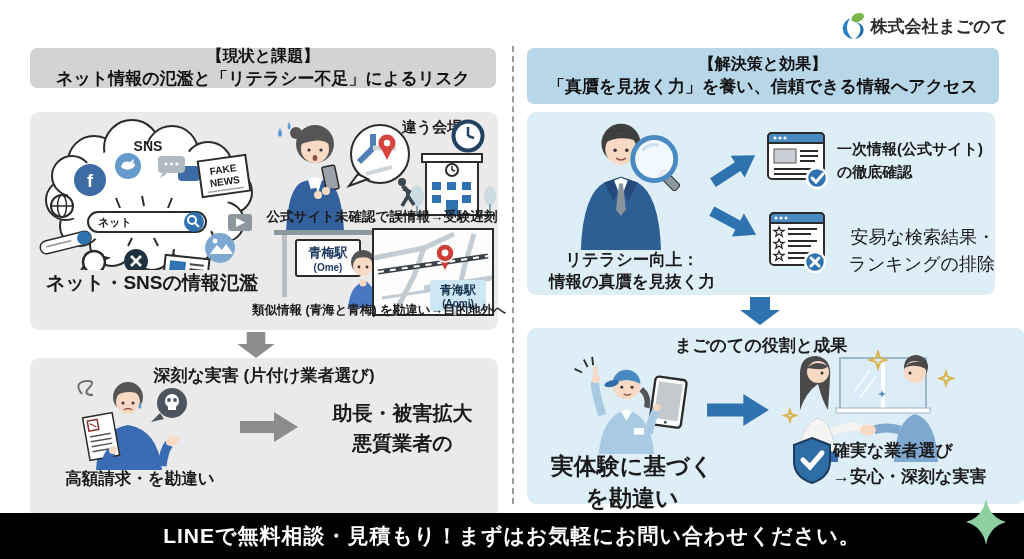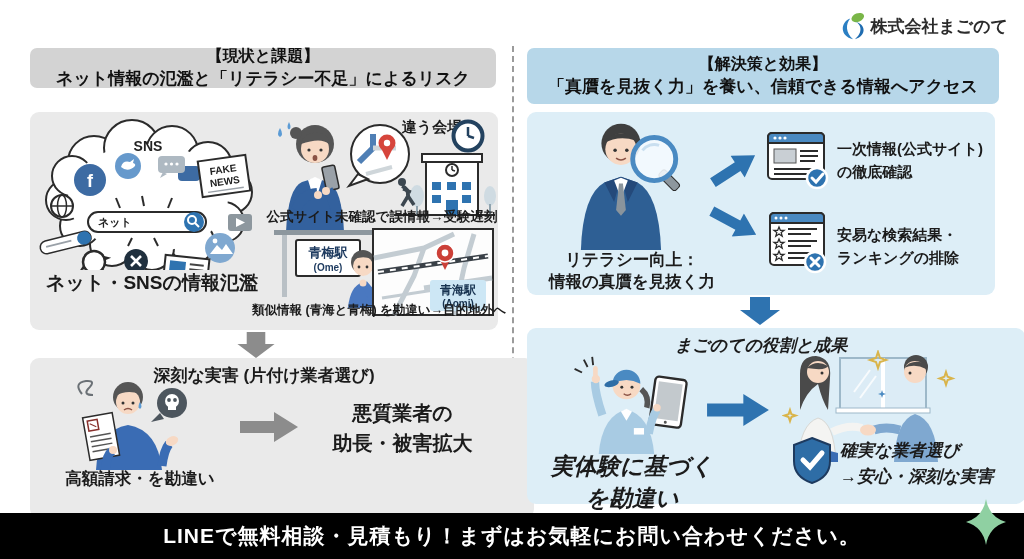--- a/index.html
+++ b/index.html
@@ -240,21 +240,21 @@
     <text x="86" y="66" font-size="12" font-weight="bold" fill="#16324f" text-anchor="middle">青海駅</text>
     <text x="86" y="79" font-size="10" font-weight="bold" fill="#16324f" text-anchor="middle">(Aomi)</text>
   </svg>
   <div class="abs cap nowrap" style="left:222px;top:190px;width:246px;font-size:12.5px;">類似情報 (青海と青梅) を勘違い→目的地外へ</div>
 </div>
 
 <svg class="abs" style="left:236px;top:332px;" width="40" height="26" viewBox="0 0 40 28">
   <polygon points="10,0 30,0 30,13 40,13 20,28 0,13 10,13" fill="#8c8c8c"></polygon>
 </svg>
 
-<div class="abs panel gpanel" style="left:30px;top:358px;width:468px;height:160px;padding-left:36px;">
+<div class="abs panel gpanel" style="left:30px;top:358px;width:468px;height:160px;">
   <div class="abs cap nowrap" style="left:0;top:6px;width:468px;font-size:17px;">深刻な実害 (片付け業者選び)</div>
   <svg class="abs" style="left:36px;top:20px;" width="126" height="92" viewBox="0 0 126 92">
     <path d="M16,16 q-9,-11 4,-13 q11,-1 2,8 q-5,6 5,6" stroke="#6b7176" stroke-width="2" fill="none"></path>
     <g>
       <circle cx="106" cy="25" r="15" fill="#4d565e"></circle>
       <path d="M94,35 l-9,9 l13,-3 z" fill="#4d565e"></path>
       <circle cx="106" cy="23" r="7" fill="#fff"></circle>
       <rect x="102" y="27" width="8" height="5" fill="#fff"></rect>
       <circle cx="103" cy="22" r="1.9" fill="#4d565e"></circle>
         <circle cx="109" cy="22" r="1.9" fill="#4d565e"></circle>
@@ -279,22 +279,22 @@
     <path d="M40,90 Q40,78 46,73" stroke="#3a6cb4" stroke-width="9" fill="none"></path>
     <circle cx="47" cy="72" r="4" fill="#f7d9c4"></circle>
     <path d="M96,88 Q98,72 103,66" stroke="#3a6cb4" stroke-width="9" fill="none"></path>
     <ellipse cx="106" cy="63" rx="6.5" ry="4.5" transform="rotate(-25 106 63)" fill="#f7d9c4"></ellipse>
   </svg>
   <div class="abs cap nowrap" style="left:10px;top:110px;width:200px;font-size:16.5px;">高額請求・を勘違い</div>
   <svg class="abs" style="left:210px;top:54px;" width="58" height="30" viewBox="0 0 58 30">
     <polygon points="0,9 34,9 34,0 58,15 34,30 34,21 0,21" fill="#8c8c8c"></polygon>
   </svg>
   <div class="abs" style="left:285px;top:40px;width:175px;text-align:center;font-weight:800;font-size:20px;line-height:1.5;">
+    <div class="nowrap">助長・被害拡大</div>
     <div class="nowrap">悪質業者の</div>
-    <div class="nowrap">助長・被害拡大</div>
   </div>
 </div>
 
 <div class="abs hdr bhdr" style="left:527px;top:48px;width:472px;height:56px;">
   <div class="l1">【解決策と効果】</div>
   <div class="l2">「真贋を見抜く力」を養い、信頼できる情報へアクセス</div>
 </div>
 
 <div class="abs panel bpanel" style="left:527px;top:112px;width:468px;height:183px;">
   <svg class="abs" style="left:25px;top:6px;" width="135" height="132" viewBox="0 0 135 135">
@@ -363,31 +363,31 @@
       <line x1="19" y1="29" x2="48" y2="29"></line>
         <line x1="19" y1="34" x2="42" y2="34"></line>
       <line x1="19" y1="41" x2="48" y2="41"></line>
         <line x1="19" y1="46" x2="42" y2="46"></line>
     </g>
     <g>
       <circle cx="46" cy="50" r="10" fill="#2e73b0" stroke="#fff" stroke-width="2.5"></circle>
       <path d="M42,46 l8,8 M50,46 l-8,8" stroke="#fff" stroke-width="3" stroke-linecap="round"></path>
     </g>
   </svg>
-  <div class="abs" style="left:310px;top:112px;width:158px;font-weight:700;font-size:15px;line-height:1.5;">
+  <div class="abs" style="left:310px;top:112px;width:158px;font-weight:400;font-size:18px;line-height:1.5;text-align:right;">
     <div class="nowrap">安易な検索結果・</div>
     <div class="nowrap">ランキングの排除</div>
   </div>
 </div>
 
 <svg class="abs" style="left:740px;top:297px;" width="40" height="28" viewBox="0 0 40 28">
   <polygon points="10,0 30,0 30,13 40,13 20,28 0,13 10,13" fill="#2e73b0"></polygon>
 </svg>
 
-<div class="abs panel bpanel" style="left:527px;top:328px;width:498px;height:176px;font-style:italic;">
+<div class="abs panel bpanel" style="left:527px;top:328px;width:498px;height:176px;">
   <div class="abs cap nowrap" style="left:0;top:6px;width:468px;font-size:17px;">まごのての役割と成果</div>
   <svg class="abs" style="left:35px;top:26px;" width="140" height="100" viewBox="0 0 140 108">
     <g stroke="#2b2b2b" stroke-width="2">
       <line x1="22" y1="14" x2="18" y2="6"></line>
         <line x1="28" y1="12" x2="27" y2="3"></line>
         <line x1="16" y1="20" x2="8" y2="16"></line>
     </g>
     <path d="M38,66 Q30,42 30,30" stroke="#a8cbe3" stroke-width="9" fill="none"></path>
     <rect x="28" y="13" width="5" height="13" rx="2.5" fill="#f7d9c4"></rect>
     <circle cx="31" cy="27" r="4.5" fill="#f7d9c4"></circle>
@@ -442,21 +442,21 @@
       <path d="M96,2 L98,8 L104,10 L98,12 L96,18 L94,12 L88,10 L94,8 Z"></path>
       <path d="M164,22 L165.6,26.8 L170.4,28.4 L165.6,30 L164,34.8 L162.4,30 L157.6,28.4 L162.4,26.8 Z"></path>
       <path d="M8,60 L9.4,64.2 L13.6,65.6 L9.4,67 L8,71.2 L6.6,67 L2.4,65.6 L6.6,64.2 Z"></path>
     </g>
     <path d="M100,40 L101,43 L104,44 L101,45 L100,48 L99,45 L96,44 L99,43 Z" fill="#4a8ac2"></path>
   </svg>
   <svg class="abs" style="left:264px;top:108px;" width="42" height="48" viewBox="0 0 42 48">
     <path d="M21,2 L39,9 V25 Q39,41 21,47 Q3,41 3,25 V9 Z" fill="#2e6da6" stroke="#1d3a5f" stroke-width="2"></path>
     <path d="M12,24 l7,7 l12,-14" stroke="#fff" stroke-width="5" fill="none" stroke-linecap="round"></path>
   </svg>
-  <div class="abs" style="left:313px;top:110px;width:155px;font-weight:800;font-size:17px;line-height:1.5;">
+  <div class="abs" style="left:306px;top:110px;width:155px;font-weight:800;font-size:17px;line-height:1.5;">
     <div class="nowrap">確実な業者選び</div>
     <div class="nowrap">→安心・深刻な実害</div>
   </div>
 </div>
 
 <div class="abs banner" style="left:0;top:513px;width:1024px;height:46px;">
   <span class="txt nowrap">LINEで無料相談・見積もり！まずはお気軽にお問い合わせください。</span>
   <svg class="abs" style="right:18px;top:-14px;" width="40" height="46" viewBox="0 0 40 46">
     <path d="M20,0 Q23,18 40,23 Q23,28 20,46 Q17,28 0,23 Q17,18 20,0 Z" fill="#8fd0a2"></path>
   </svg>

